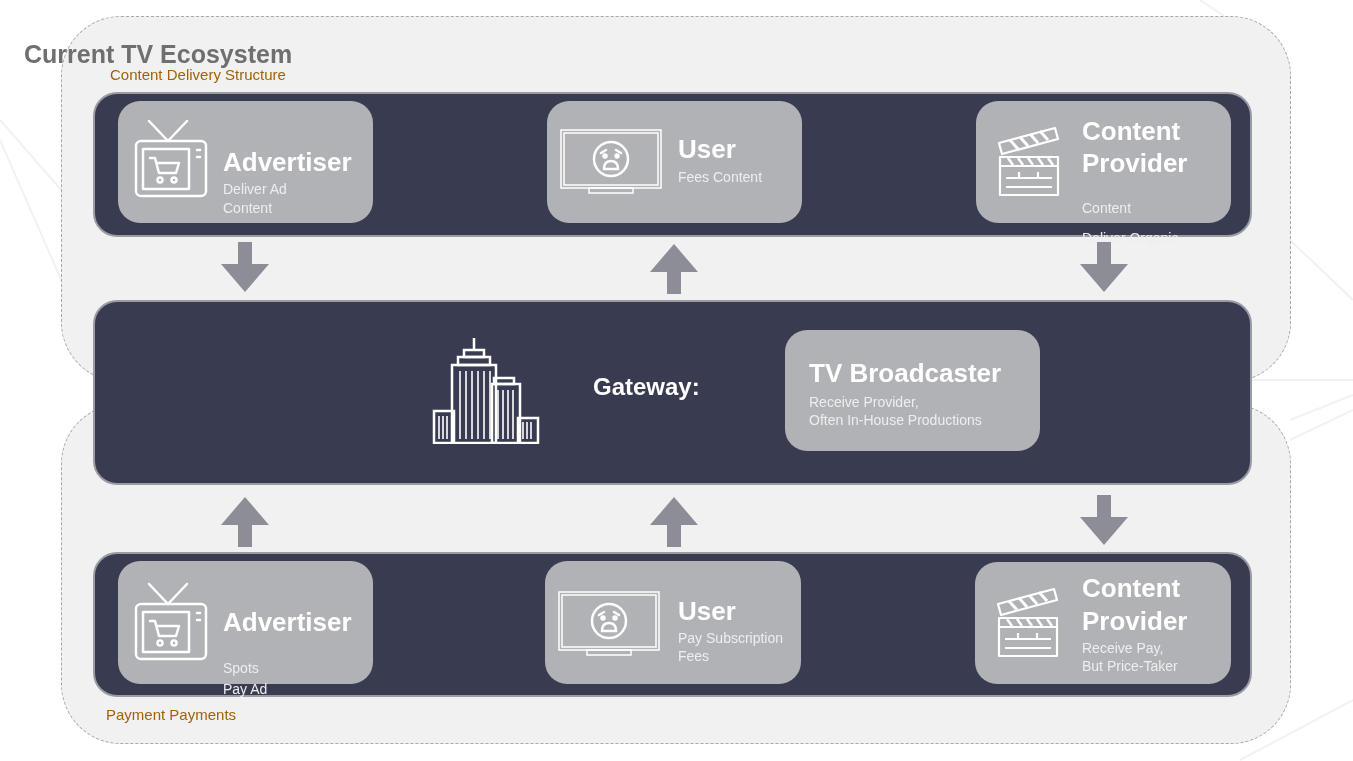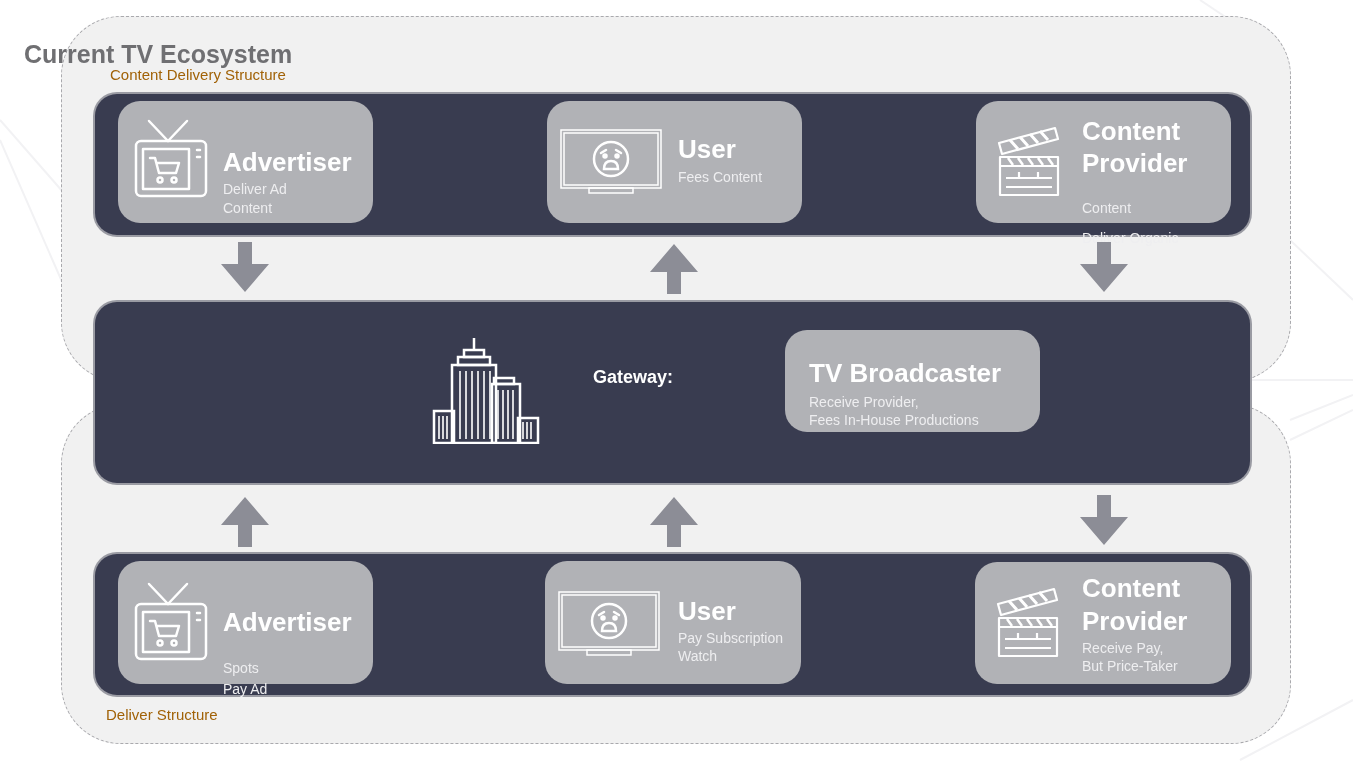--- a/index.html
+++ b/index.html
@@ -33,21 +33,21 @@
   #band-bottom { left:95px; top:554px; width:1155px; height:141px; }
   .card {
     position:absolute; background:#b1b2b6; border-radius:22px;
     box-sizing:border-box; color:#fff;
   }
   .card .icon { position:absolute; }
   .card .ctitle { position:absolute; font-weight:bold; font-size:26px; line-height:32px; color:#ffffff; }
   .card .csub { position:absolute; font-size:14px; line-height:17px; color:#eeeef0; }
   .arrow { position:absolute; width:52px; height:58px; }
   .gateway {
-    position:absolute; left:593px; top:360px; font-size:18px; font-weight:bold;
+    position:absolute; left:593px; top:370px; font-size:24px; font-weight:bold;
     color:#ffffff; line-height:34px;
   }
   .building { position:absolute; left:430px; top:336px; }
 </style>
 </head>
 <body>
 
 <svg class="bg-lines" viewBox="0 0 1353 761">
   <g stroke="#f2f2f4" stroke-width="2" fill="none">
     <line x1="0" y1="120" x2="70" y2="200"></line>
@@ -59,21 +59,21 @@
     <line x1="1200" y1="0" x2="1260" y2="40"></line>
     <line x1="1240" y1="760" x2="1353" y2="700"></line>
   </g>
 </svg>
 
 <div id="zone-top" class="zone"></div>
 <div id="zone-bottom" class="zone"></div>
 
 <div class="title">Current TV Ecosystem</div>
 <div id="label-delivery" class="zone-label">Content Delivery Structure</div>
-<div id="label-payment" class="zone-label">Deliver Structure</div>
+<div id="label-payment" class="zone-label">Payment Payments</div>
 
 <div id="band-top" class="band"></div>
 
 <div class="card" style="left:118px;top:101px;width:255px;height:122px;">
   <svg class="icon" style="left:15px;top:16px;" width="76" height="82" viewBox="0 0 76 82">
     <g stroke="#fff" stroke-width="2.5" fill="none" stroke-linecap="round" stroke-linejoin="round">
       <line x1="16" y1="4" x2="35" y2="24"></line>
         <line x1="54" y1="4" x2="35" y2="24"></line>
       <rect x="3" y="24" width="70" height="55" rx="5"></rect>
       <rect x="10" y="32" width="46" height="40"></rect>
@@ -157,24 +157,24 @@
     <path d="M68 54 V103 M73 54 V103 M78 54 V103 M83 54 V103"></path>
     <path d="M9 80 V103 M13 80 V103 M17 80 V103"></path>
     <path d="M93 86 V103 M97 86 V103 M101 86 V103"></path>
   </g>
 </svg>
 
 <div class="gateway">
   <div>Gateway:</div>
 </div>
 
-<div class="card" style="left:785px;top:330px;width:255px;height:102px;">
+<div class="card" style="left:785px;top:330px;width:255px;height:121px;">
   <div class="ctitle" style="left:24px;top:27px;">TV Broadcaster</div>
   <div class="csub" style="left:24px;top:64px;">Receive Provider,</div>
-  <div class="csub" style="left:24px;top:82px;">Fees In-House Productions</div>
+  <div class="csub" style="left:24px;top:82px;">Often In-House Productions</div>
 </div>
 
 <svg class="arrow" style="left:219px;top:493px;" viewBox="0 0 52 58">
     <path d="M26 4 L50 32 H33 V54 H19 V32 H2 Z" fill="#8c8d96"></path>
   </svg>
 <svg class="arrow" style="left:648px;top:493px;" viewBox="0 0 52 58">
     <path d="M26 4 L50 32 H33 V54 H19 V32 H2 Z" fill="#8c8d96"></path>
   </svg>
 <svg class="arrow" style="left:1078px;top:493px;" viewBox="0 0 52 58">
     <path d="M19 2 H33 V24 H50 L26 52 L2 24 H19 Z" fill="#8c8d96"></path>
@@ -212,21 +212,21 @@
       <circle cx="52" cy="31" r="17"></circle>
       <path d="M42 25 l5 -3"></path>
         <path d="M62 25 l-5 -3"></path>
       <circle cx="46" cy="28" r="1.5" fill="#fff"></circle>
         <circle cx="58" cy="28" r="1.5" fill="#fff"></circle>
       <path d="M45 41 q0 -8 7 -8 q7 0 7 8 z"></path>
     </g>
   </svg>
   <div class="ctitle" style="left:133px;top:34px;">User</div>
   <div class="csub" style="left:133px;top:69px;">Pay Subscription</div>
-  <div class="csub" style="left:133px;top:87px;">Watch</div>
+  <div class="csub" style="left:133px;top:87px;">Fees</div>
 </div>
 
 <div class="card" style="left:975px;top:562px;width:256px;height:122px;">
   <svg class="icon" style="left:20px;top:25px;" width="66" height="72" viewBox="0 0 66 72">
     <g stroke="#fff" stroke-width="2.2" fill="none" stroke-linejoin="round">
       <path d="M3 17 L59 2 L62 13 L6 28 Z"></path>
       <path d="M14 14 l8 9 M24 11 l8 9 M34 8 l8 9 M44 5 l8 9" stroke-width="3"></path>
       <rect x="4" y="31" width="58" height="38"></rect>
       <line x1="4" y1="40" x2="62" y2="40"></line>
       <path d="M12 32 l5 7 M22 32 l5 7 M32 32 l5 7 M42 32 l5 7 M52 32 l5 7" stroke-width="2.5"></path>

